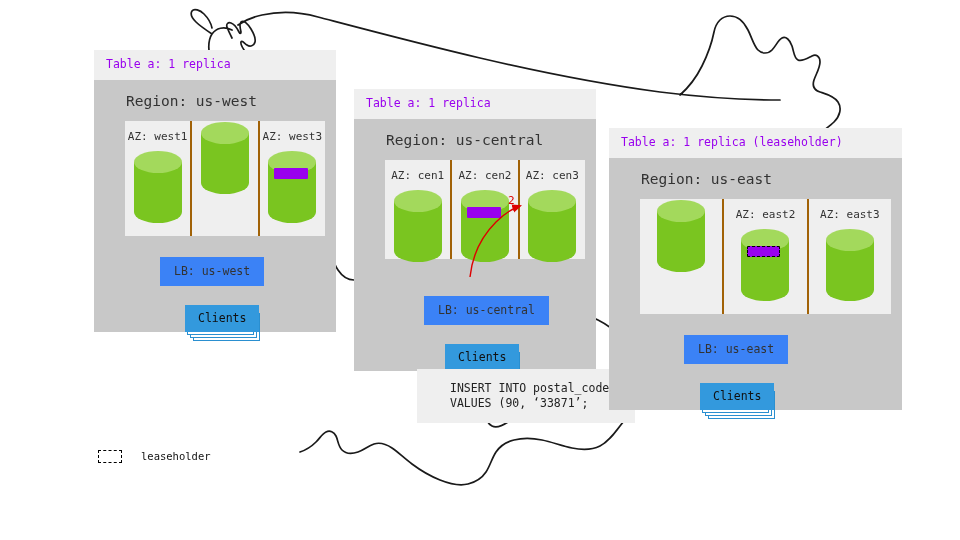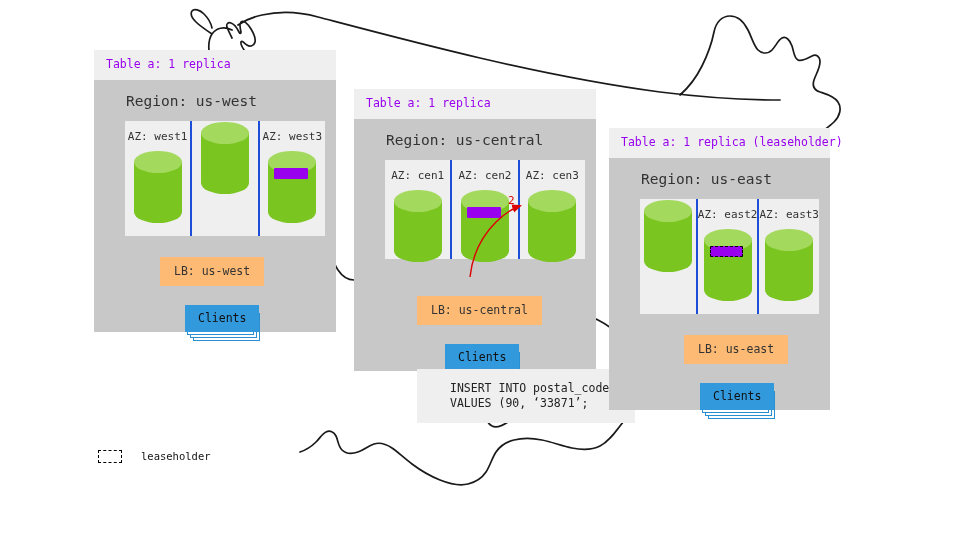--- a/index.html
+++ b/index.html
@@ -23,37 +23,37 @@
   .panel-body{background:#c8c8c8;position:relative;padding-left:20px;}
   .region-title{
     color:#333333;font-size:14.5px;line-height:14.5px;
     padding:14px 0 13px 12px;white-space:nowrap;
   }
   .az-strip{
     background:#efefef;margin:0 11px;display:flex;position:relative;
   }
   .az-cell{
     flex:1 1 0;position:relative;text-align:center;
-    border-right:2px solid #1d4ed8;box-sizing:border-box;
+    border-right:2px solid #a16207;box-sizing:border-box;
   }
   .az-cell:last-child{border-right:none;}
   .az-label{
     font-size:11px;line-height:11px;color:#333333;
     padding:10px 0 8px 0;white-space:nowrap;
   }
   .cyl-wrap{position:relative;display:flex;justify-content:center;}
   .cyl{position:relative;}
   .cyl svg{display:block;}
   .replica-block{
     position:absolute;background:#9900ee;border-radius:1px;
   }
   .replica-block.lease{border:1.5px dashed #000000;}
 
   .lb-box{
-    position:absolute;background:#fdba74;color:#333333;
+    position:absolute;background:#3b82f6;color:#333333;
     font-size:11.5px;line-height:11.5px;text-align:center;
     padding:9px 14px;white-space:nowrap;z-index:8;
   }
   .clients-wrap{position:absolute;z-index:8;}
   .clients-stack{position:absolute;border:1.5px solid #2a8fd0;background:#ffffff;}
   .clients-btn{
     position:relative;background:#3399dd;color:#101010;
     font-size:11.5px;line-height:11.5px;text-align:center;
     padding:8px 13px;white-space:nowrap;
   }
@@ -273,34 +273,34 @@
           <div class="cyl-wrap">
             <div class="cyl">
               <svg width="52" height="74" viewBox="0 0 52 74" xmlns="http://www.w3.org/2000/svg">
                 <path d="M2,12 L2,62 A24,11 0 0 0 50,62 L50,12 Z" fill="#7ac520"></path>
                 <ellipse cx="26" cy="12" rx="24" ry="11" fill="#a3d95c"></ellipse>
               </svg>
             </div>
           </div>
         </div>
       </div>
-      <div class="lb-box" style="left:63px;top:177px;">LB: us-central</div>
+      <div class="lb-box" style="left:70px;top:177px;">LB: us-central</div>
       <div class="clients-wrap" style="left:91px;top:225px;">
         <div class="clients-stack" style="left:8px;top:8px;width:65px;height:26px;"></div>
         <div class="clients-stack" style="left:5px;top:5px;width:65px;height:26px;"></div>
         <div class="clients-stack" style="left:2px;top:2px;width:65px;height:26px;"></div>
         <div class="clients-btn">Clients</div>
       </div>
     </div>
   </div>
 
   <div class="sql-box" style="left:417px;top:369px;width:152px;">INSERT INTO postal_codes
 VALUES (90, ‘33871’;</div>
 
-  <div class="region-panel" style="left:609px;top:128px;width:221px;">
+  <div class="region-panel" style="left:609px;top:128px;width:293px;">
     <div class="panel-header">Table a: 1 replica (leaseholder)</div>
     <div class="panel-body" style="height:252px;">
       <div class="region-title">Region: us-east</div>
       <div class="az-strip" style="height:115px;">
         <div class="az-cell">
           <div class="cyl-wrap">
             <div class="cyl">
               <svg width="52" height="74" viewBox="0 0 52 74" xmlns="http://www.w3.org/2000/svg">
                 <path d="M2,12 L2,62 A24,11 0 0 0 50,62 L50,12 Z" fill="#7ac520"></path>
                 <ellipse cx="26" cy="12" rx="24" ry="11" fill="#a3d95c"></ellipse>

